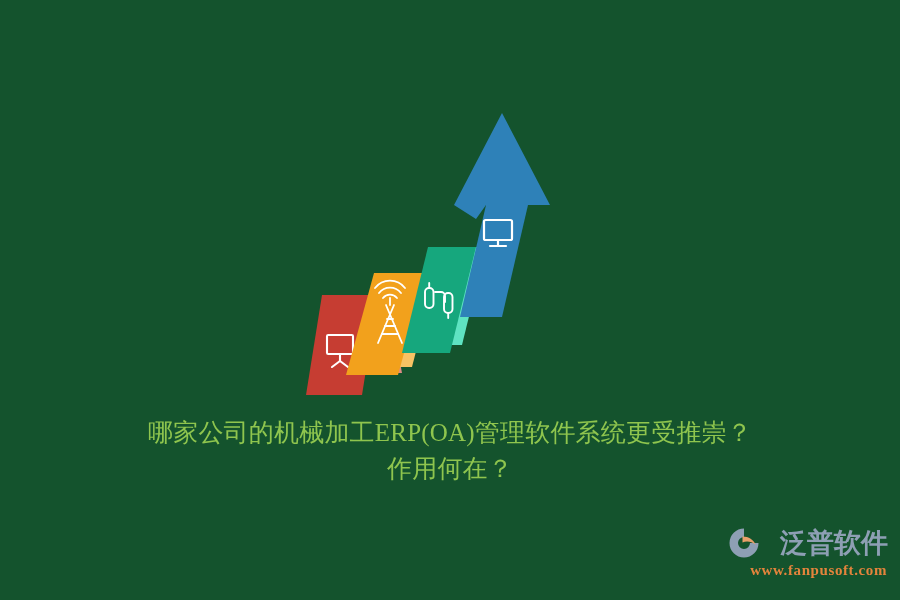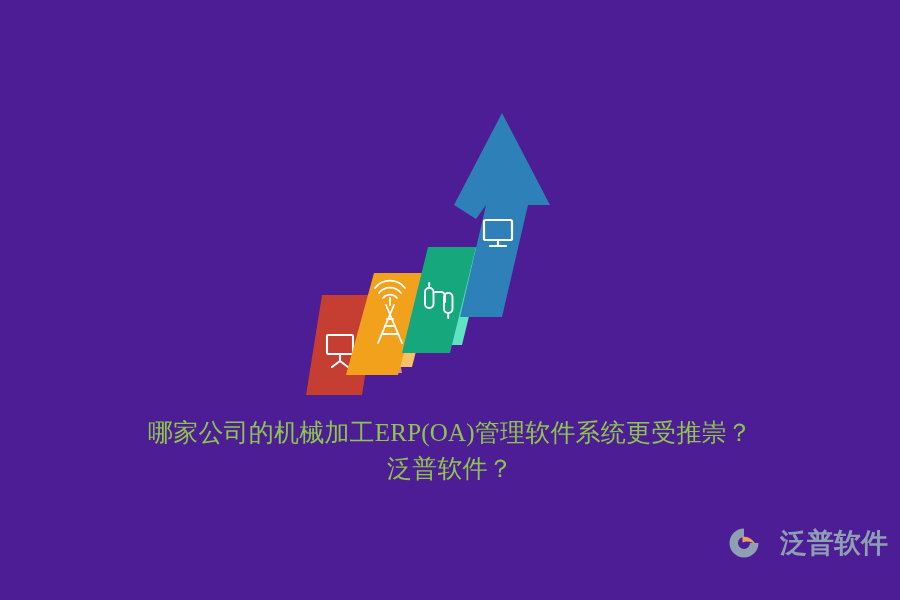--- a/index.html
+++ b/index.html
@@ -8,21 +8,21 @@
     padding: 0;
     background: #ffffff;
   }
   body {
     font-family: "Liberation Serif", "DejaVu Serif", serif;
   }
   #page {
     position: relative;
     width: 900px;
     height: 600px;
-    background: #4c1d95;
+    background: #14532d;
     overflow: hidden;
   }
 
   
   #arrow-graphic {
     position: absolute;
     left: 290px;
     top: 95px;
     width: 310px;
     height: 310px;
@@ -163,30 +163,31 @@
           <line x1="208" y1="145" x2="208" y2="151"></line>
           <line x1="200" y1="151" x2="216" y2="151"></line>
         </g>
       </g>
 
     </svg>
   </div>
 
   <div id="headline">
     <span class="line">哪家公司的机械加工ERP(OA)管理软件系统更受推崇？</span>
-    <span class="line">泛普软件？</span>
+    <span class="line">作用何在？</span>
   </div>
 
   <div id="logo">
     <div class="logo-row">
       <span class="logo-mark">
         <svg viewBox="0 0 32 32" xmlns="http://www.w3.org/2000/svg">
 
           <path d="M16,1.5 A14.5,14.5 0 1 0 30.5,16 L22,16 A6,6 0 1 1 16,10 Z" fill="#8E9FB4"></path>
 
           <path d="M14.5,9.5 C21,9.5 25.5,13 27.5,17.5 C23.5,14.5 18.5,13.8 14.5,15.5 Z" fill="#E8A06A"></path>
         </svg>
       </span>
       <span class="logo-name">泛普软件</span>
     </div>
+    <div class="logo-url">www.fanpusoft.com</div>
   </div>
 
 </div>
 
 </body></html>

